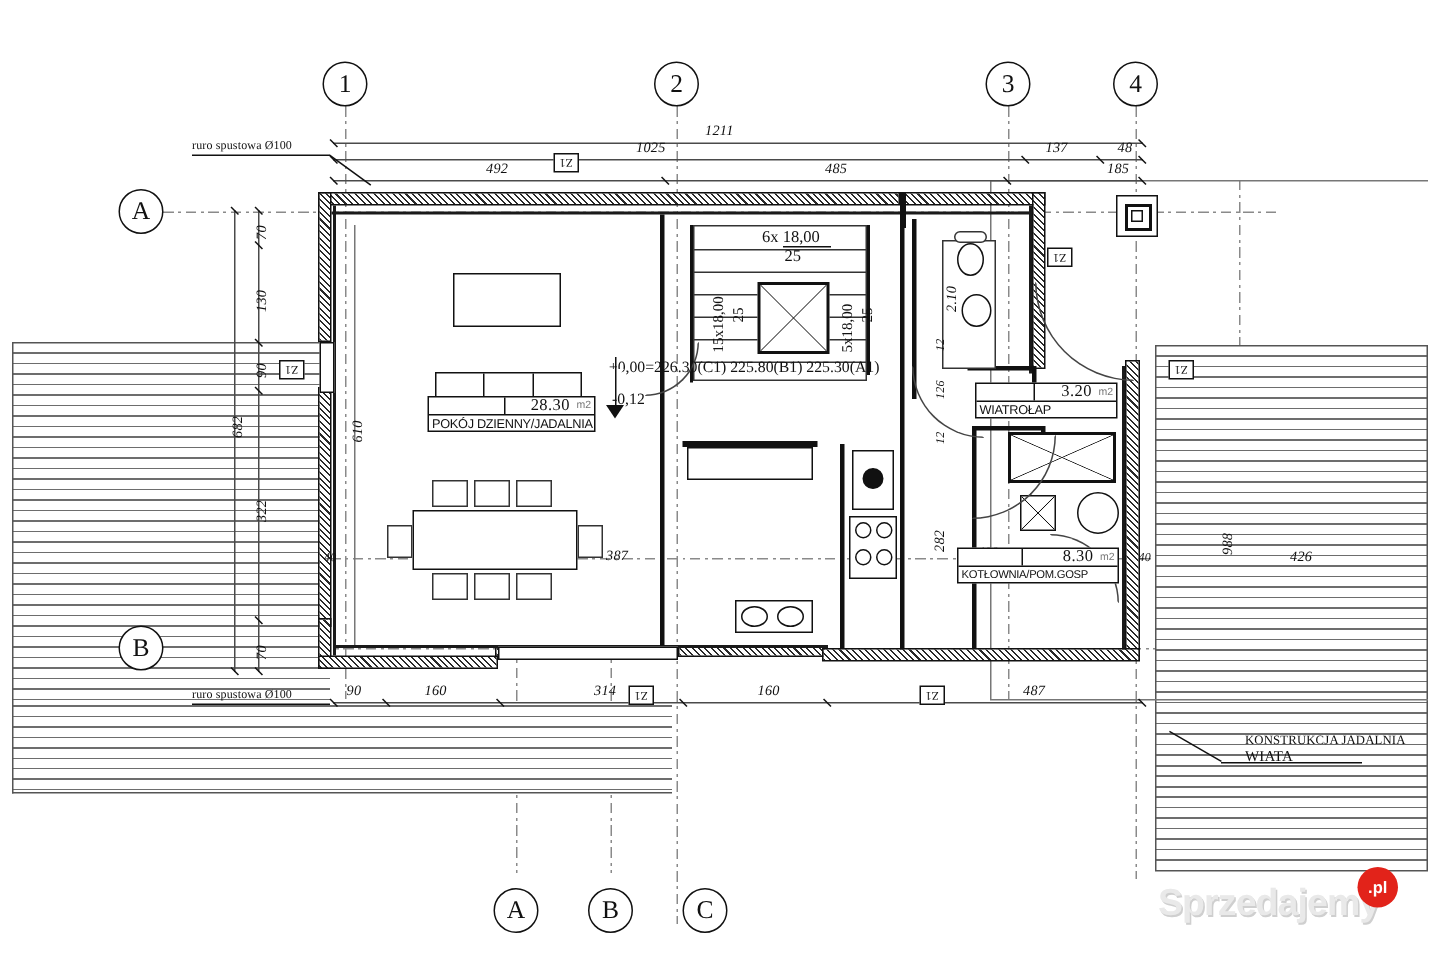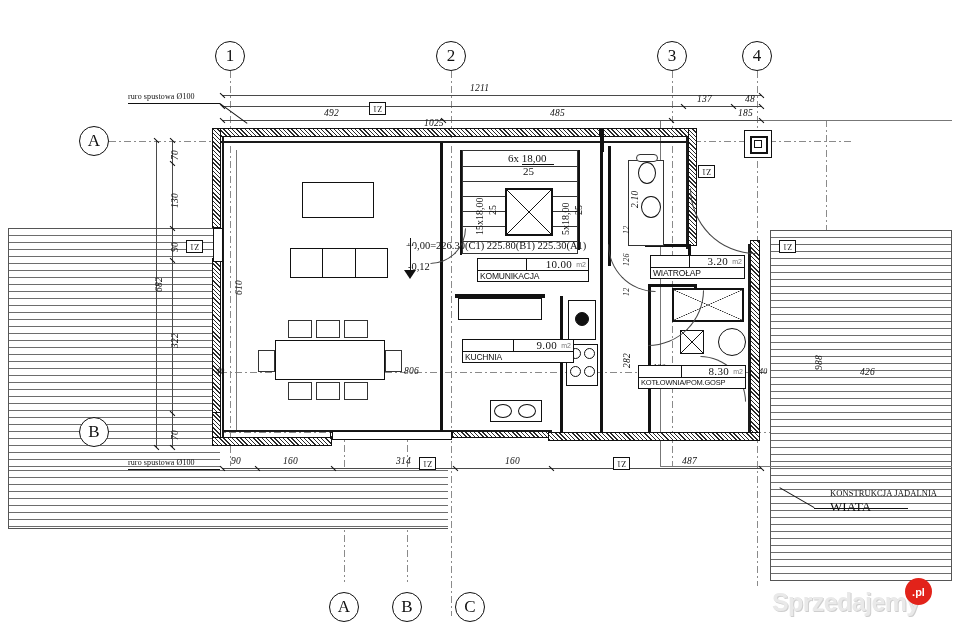--- a/index.html
+++ b/index.html
@@ -330,21 +330,21 @@
   <div class="tick" style="left:219px;top:106px;"></div>
   <div class="tick" style="left:680px;top:106px;"></div>
   <div class="tick" style="left:730px;top:106px;"></div>
   <div class="tick" style="left:758px;top:106px;"></div>
   <div class="tick" style="left:219px;top:120px;"></div>
   <div class="tick" style="left:440px;top:120px;"></div>
   <div class="tick" style="left:668px;top:120px;"></div>
   <div class="tick" style="left:758px;top:120px;"></div>
 
   <div class="dimtxt" style="left:470px;top:83px;">1211</div>
-  <div class="dimtxt" style="left:424px;top:94px;margin-top:24px;">1025</div>
+  <div class="dimtxt" style="left:424px;top:94px;">1025</div>
   <div class="dimtxt" style="left:697px;top:94px;">137</div>
   <div class="dimtxt" style="left:745px;top:94px;">48</div>
   <div class="dimtxt" style="left:324px;top:108px;">492</div>
   <div class="dimtxt" style="left:550px;top:108px;">485</div>
   <div class="dimtxt" style="left:738px;top:108px;">185</div>
 
   <div class="ln vl" style="left:156px;top:140px;height:308px;background:#4a4a4a;"></div>
   <div class="ln vl" style="left:172px;top:140px;height:308px;background:#4a4a4a;"></div>
 
   <div class="tick" style="left:153px;top:140px;"></div>
@@ -364,21 +364,21 @@
   <div class="dimtxt rot" style="left:170px;top:440px;">70</div>
 
   <div class="ln vl" style="left:236px;top:150px;height:280px;background:#777;"></div>
   <div class="dimtxt rot" style="left:234px;top:295px;">610</div>
   <div class="dimtxt rot" style="left:622px;top:368px;">282</div>
   <div class="dimtxt rot" style="left:630px;top:208px;">2.10</div>
   <div class="dimtxt rot" style="left:622px;top:266px;font-size:8px;">126</div>
   <div class="dimtxt rot" style="left:622px;top:296px;font-size:8px;">12</div>
   <div class="dimtxt rot" style="left:622px;top:234px;font-size:8px;">12</div>
 
-  <div class="dimtxt" style="left:404px;top:366px;">806</div>
+  <div class="dimtxt" style="left:404px;top:366px;">387</div>
   <div class="dimtxt" style="left:653px;top:363px;font-size:8px;">120</div>
   <div class="dimtxt" style="left:759px;top:367px;font-size:8px;">40</div>
   <div class="dimtxt" style="left:216px;top:367px;font-size:8px;">40</div>
 
   <div class="dimline" style="left:222px;top:468px;width:540px;"></div>
   <div class="tick" style="left:219px;top:468px;"></div>
   <div class="tick" style="left:254px;top:468px;"></div>
   <div class="tick" style="left:330px;top:468px;"></div>
   <div class="tick" style="left:452px;top:468px;"></div>
   <div class="tick" style="left:548px;top:468px;"></div>
@@ -406,36 +406,29 @@
       <span>Z1</span>
     </div>
   <div class="zbox" style="left:419px;top:457px;">
       <span>Z1</span>
     </div>
   <div class="zbox" style="left:613px;top:457px;">
       <span>Z1</span>
     </div>
 
 
-
-  <div class="roomtag" style="left:477px;top:258px;width:112px;height:24px;">
-    <div class="divider" style="top:11px;"></div>
-    <div class="ln vl" style="left:48px;top:0;height:11px;background:#111;"></div>
-    <div class="area" style="right:16px;top:-1px;">10.00</div>
-    <div class="unit" style="right:2px;top:2px;">m2</div>
-    <div class="nm" style="top:12px;">KOMUNIKACJA</div>
-  </div>
-
-  <div class="roomtag" style="left:462px;top:339px;width:112px;height:24px;">
+  <div class="roomtag" style="left:285px;top:264px;width:112px;height:24px;">
     <div class="divider" style="top:11px;"></div>
     <div class="ln vl" style="left:50px;top:0;height:11px;background:#111;"></div>
-    <div class="area" style="right:16px;top:-1px;">9.00</div>
+    <div class="area" style="right:16px;top:-1px;">28.30</div>
     <div class="unit" style="right:2px;top:2px;">m2</div>
-    <div class="nm" style="top:12px;">KUCHNIA</div>
+    <div class="nm" style="top:12px;">POKÓJ DZIENNY/JADALNIA</div>
   </div>
+
+
 
   <div class="roomtag" style="left:650px;top:255px;width:95px;height:24px;">
     <div class="divider" style="top:11px;"></div>
     <div class="ln vl" style="left:38px;top:0;height:11px;background:#111;"></div>
     <div class="area" style="right:16px;top:-1px;">3.20</div>
     <div class="unit" style="right:2px;top:2px;">m2</div>
     <div class="nm" style="top:12px;">WIATROŁAP</div>
   </div>
 
   <div class="roomtag" style="left:638px;top:365px;width:108px;height:24px;">
@@ -454,21 +447,21 @@
   <div class="ln hl" style="left:128px;top:469px;width:92px;background:#111;"></div>
 
   <div class="annoserif" style="left:406px;top:240px;font-size:10.5px;">±0,00=226.30(C1)  225.80(B1)  225.30(A1)</div>
   <div class="annoserif" style="left:408px;top:261px;font-size:10.5px;">-0,12</div>
 
   <div class="abs" style="left:404px;top:246px;width:0;height:0;border-left:6px solid transparent;border-right:6px solid transparent;border-top:8px solid #fff;"></div>
   <div class="abs" style="left:404px;top:270px;width:0;height:0;border-left:6px solid transparent;border-right:6px solid transparent;border-top:9px solid #111;"></div>
   <div class="ln vl" style="left:410px;top:238px;height:34px;background:#111;"></div>
 
   <div class="anno" style="left:830px;top:488px;font-size:8.5px;">KONSTRUKCJA JADALNIA</div>
-  <div class="anno" style="left:830px;top:499px;font-size:13px;">WIATA</div>
+  <div class="anno" style="left:830px;top:499px;font-size:10px;">WIATA</div>
   <div class="ln hl" style="left:814px;top:508px;width:94px;background:#111;"></div>
   <div class="leader" style="left:814px;top:508px;width:40px;transform:rotate(-150deg);"></div>
 
   <div class="annoserif" style="left:508px;top:152px;font-size:11px;">6x 18,00</div>
   <div class="annoserif" style="left:523px;top:165px;font-size:11px;">25</div>
   <div class="ln hl" style="left:522px;top:164px;width:32px;background:#111;"></div>
 
   <div class="annoserif rot" style="left:474px;top:235px;font-size:10px;transform-origin:0 0;transform:rotate(-90deg);">15x18,00</div>
   <div class="annoserif rot" style="left:487px;top:215px;font-size:10px;transform-origin:0 0;transform:rotate(-90deg);">25</div>
 

